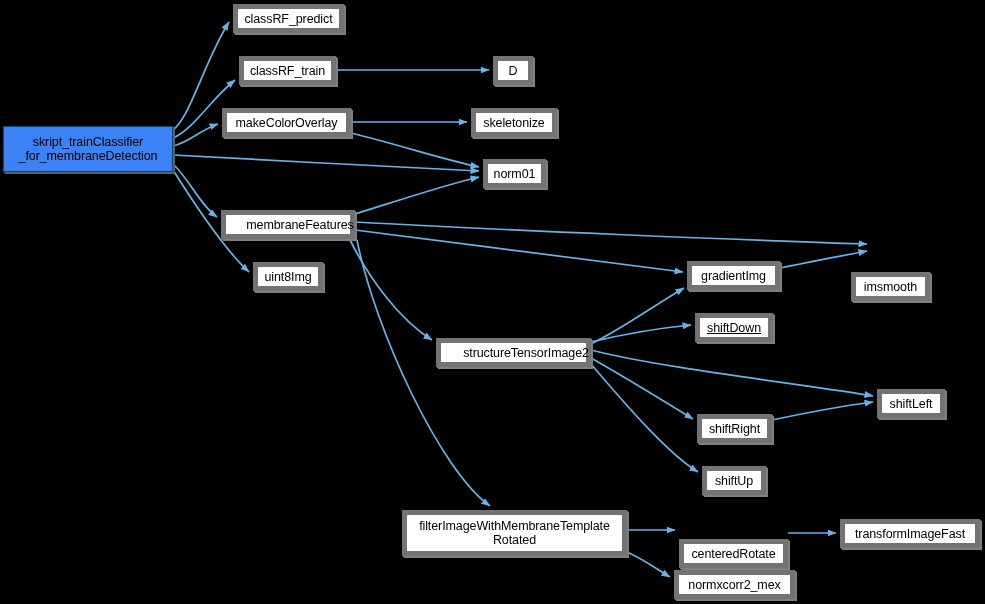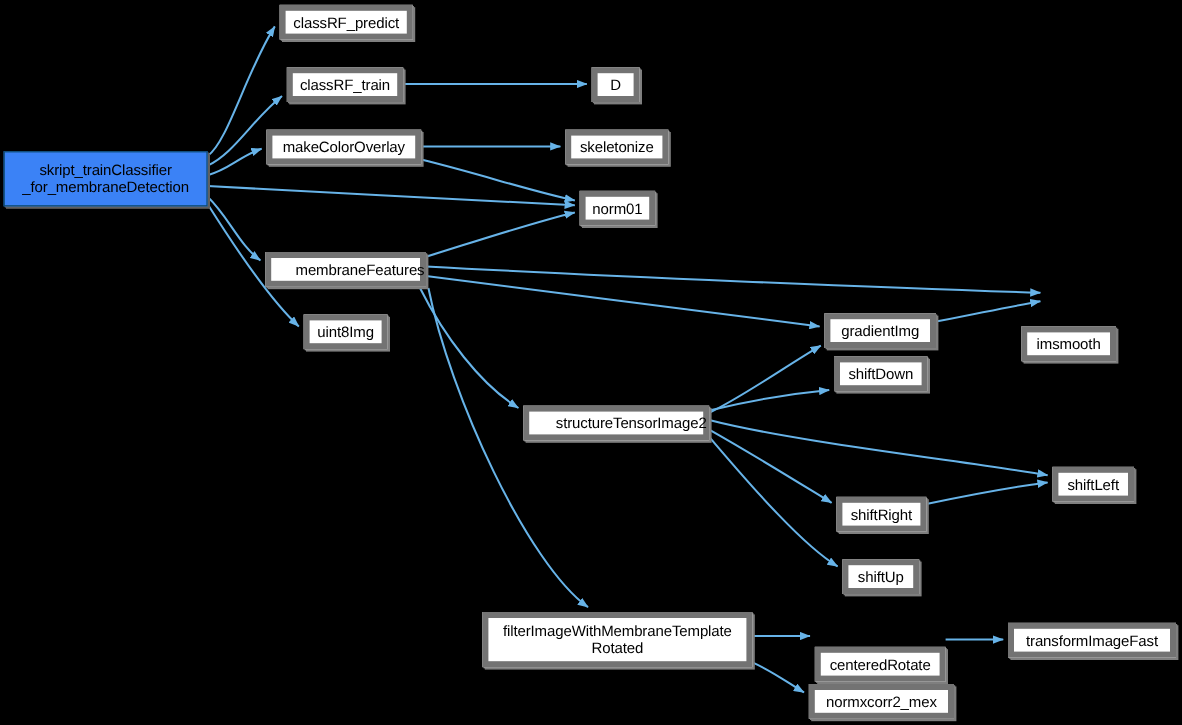--- a/index.html
+++ b/index.html
@@ -117,21 +117,21 @@
       </div>
       <div class="node" style="left: 436px; top: 338px; width: 155px; height: 29px; padding-left: 25px;">
         <span>structureTensorImage2</span>
       </div>
       <div class="node" style="left: 687px; top: 261px; width: 93px; height: 29px;">
         <span>gradientImg</span>
       </div>
       <div class="node" style="left: 851px; top: 235px; width: 79px; height: 29px; margin-top: 37px;">
         <span>imsmooth</span>
       </div>
-      <div class="node" style="left: 695px; top: 297px; width: 78px; height: 29px;">
+      <div class="node" style="left: 695px; top: 313px; width: 78px; height: 29px; text-decoration: underline;">
         <span>shiftDown</span>
       </div>
       <div class="node" style="left: 697px; top: 414px; width: 75px; height: 29px;">
         <span>shiftRight</span>
       </div>
       <div class="node" style="left: 877px; top: 389px; width: 68px; height: 29px;">
         <span>shiftLeft</span>
       </div>
       <div class="node" style="left: 702px; top: 466px; width: 64px; height: 29px;">
         <span>shiftUp</span>

